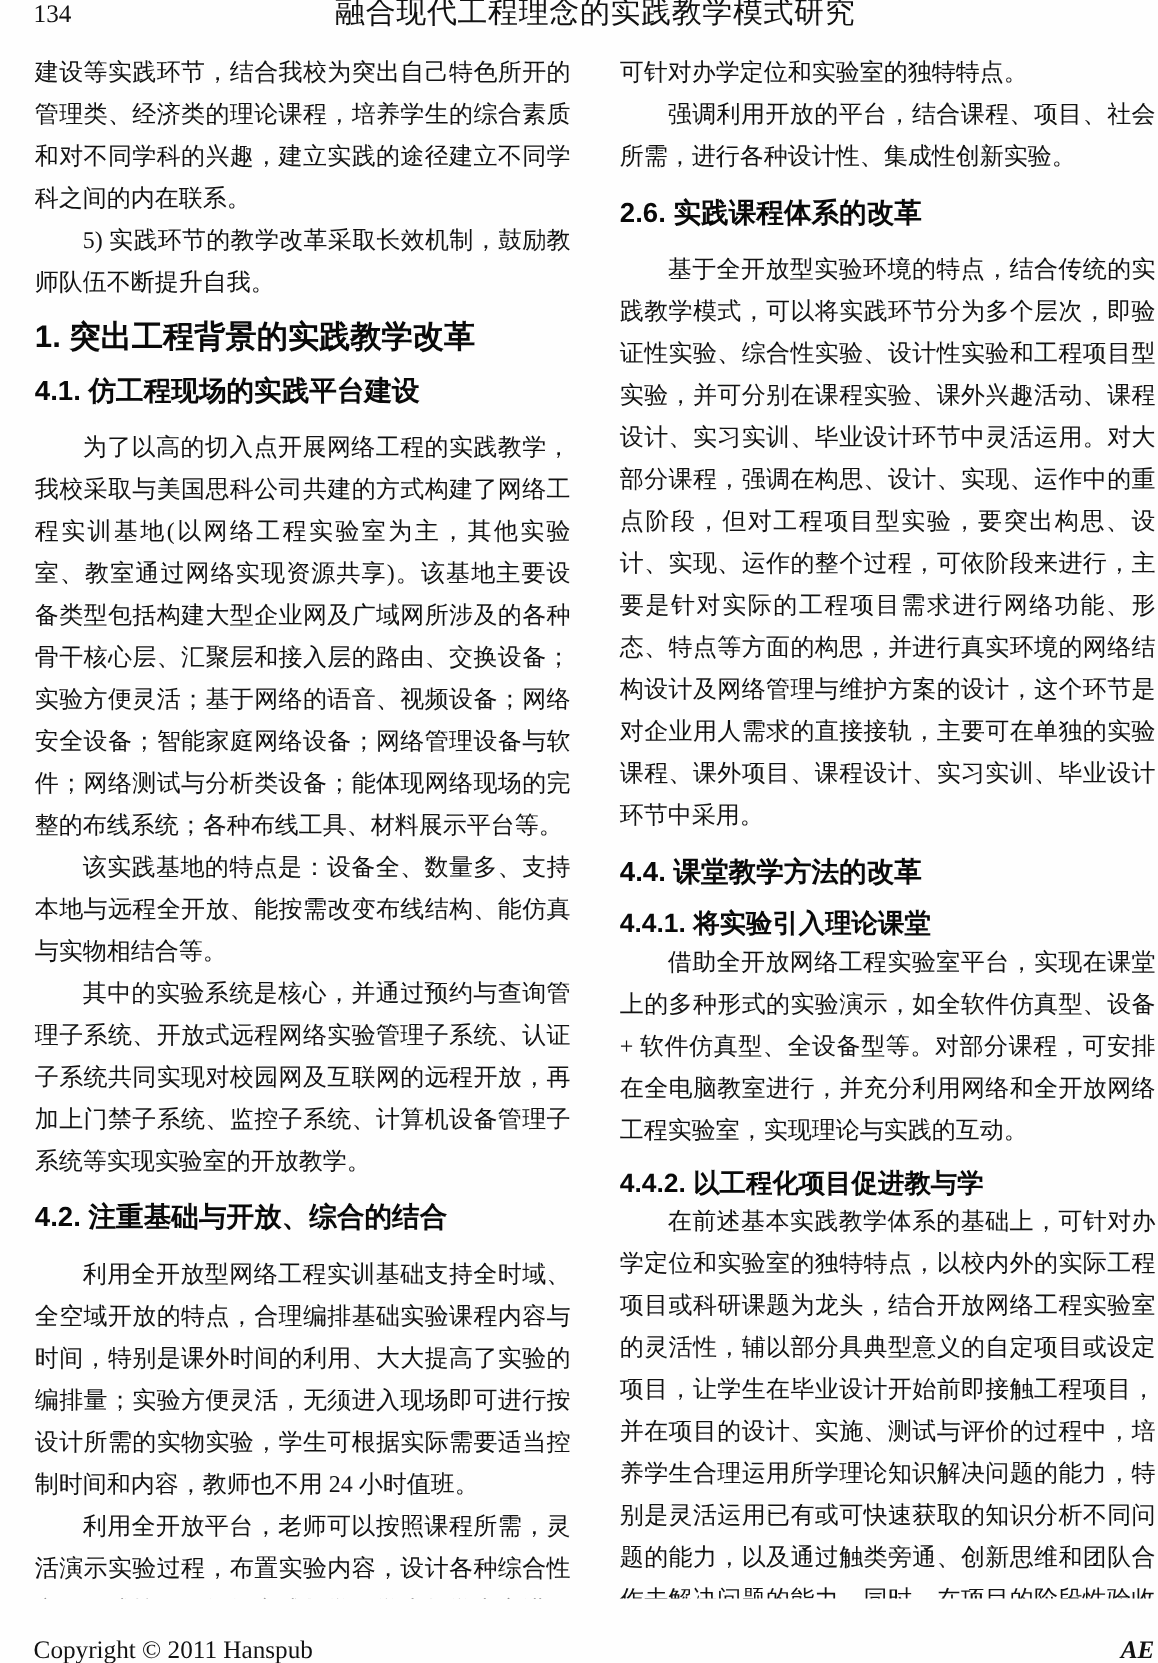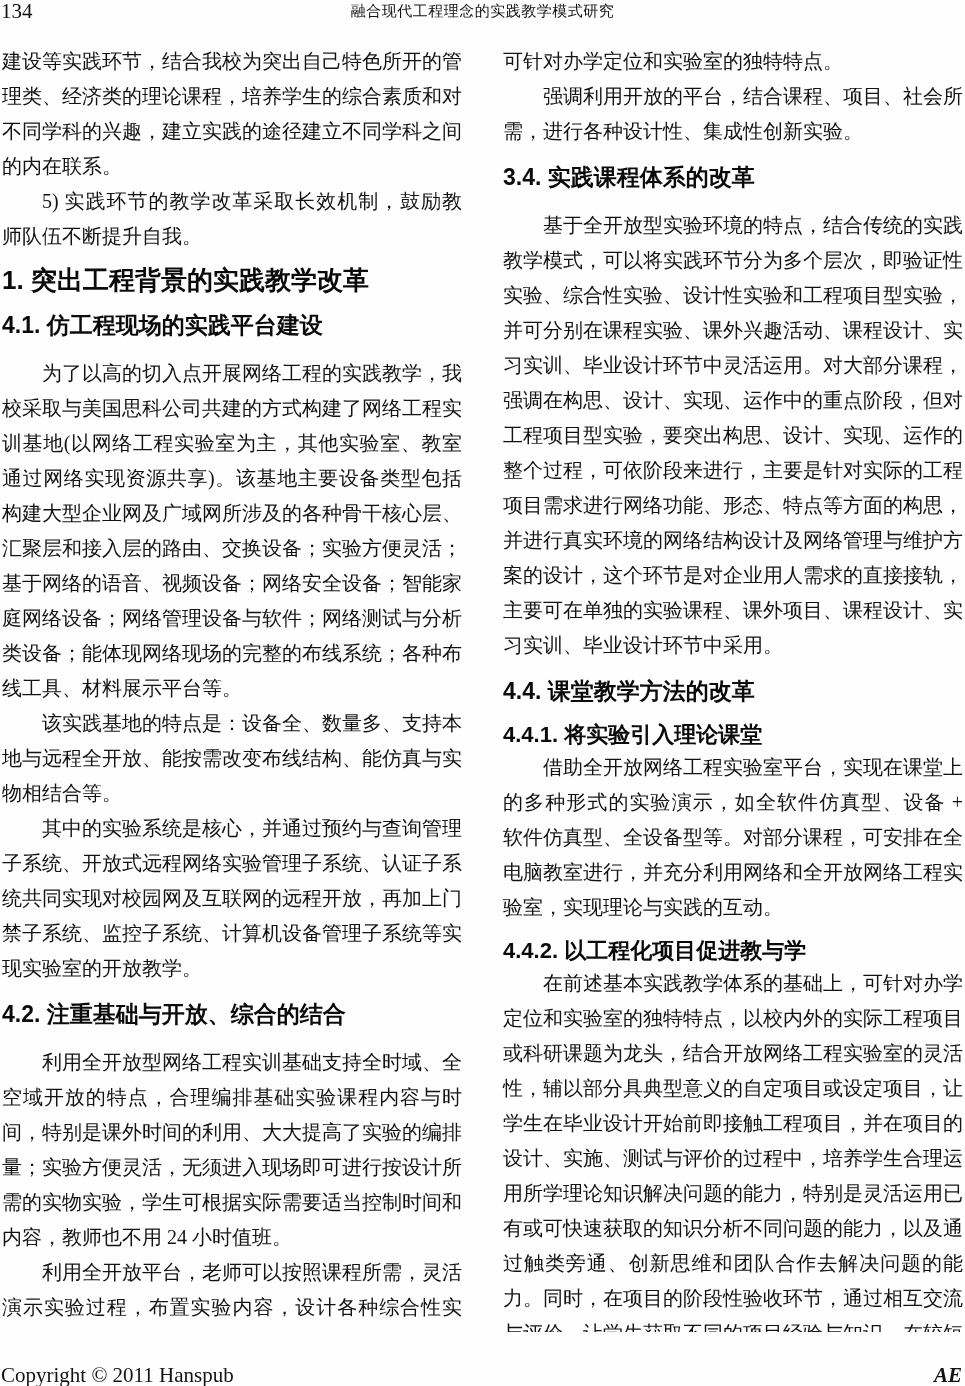--- a/index.html
+++ b/index.html
@@ -5,31 +5,31 @@
 <style>
   html, body { margin: 0; padding: 0; }
   body {
     width: 965px; height: 1386px;
     background: #fefefe;
     color: #121212;
     font-family: "Liberation Serif", "DejaVu Serif", serif;
     position: relative;
     overflow: hidden;
   }
-  .page { position: absolute; inset: 0; }
+  .page { position: absolute; inset: 0; margin-left: 27px; }
 
   
   .header { position: absolute; top: 0; left: 0; right: 0; height: 28px; }
   .page-num {
     position: absolute; left: 1px; top: 0;
     font-size: 21px; line-height: 22px;
   }
   .running-title {
     text-align: center;
-    font-size: 15px; line-height: 22px;
+    font-size: 25px; line-height: 22px;
     letter-spacing: 0.5px;
   }
 
   
   .content {
     position: absolute; top: 44px; left: 2px; right: 2px;
     height: 1288px;
     display: flex; gap: 41px;
     overflow: hidden;
   }
@@ -83,21 +83,21 @@
       <p class="indent">该实践基地的特点是：设备全、数量多、支持本地与远程全开放、能按需改变布线结构、能仿真与实物相结合等。</p>
       <p class="indent">其中的实验系统是核心，并通过预约与查询管理子系统、开放式远程网络实验管理子系统、认证子系统共同实现对校园网及互联网的远程开放，再加上门禁子系统、监控子系统、计算机设备管理子系统等实现实验室的开放教学。</p>
       <div class="sec-h2">4.2. 注重基础与开放、综合的结合</div>
       <p class="indent">利用全开放型网络工程实训基础支持全时域、全空域开放的特点，合理编排基础实验课程内容与时间，特别是课外时间的利用、大大提高了实验的编排量；实验方便灵活，无须进入现场即可进行按设计所需的实物实验，学生可根据实际需要适当控制时间和内容，教师也不用 24 小时值班。</p>
       <p class="indent">利用全开放平台，老师可以按照课程所需，灵活演示实验过程，布置实验内容，设计各种综合性实验，或按项目组织实践教学。学生教学内容进行综合实验，</p>
     </div>
 
     <div class="col">
       <p>可针对办学定位和实验室的独特特点。</p>
       <p class="indent">强调利用开放的平台，结合课程、项目、社会所需，进行各种设计性、集成性创新实验。</p>
-      <div class="sec-h2">3.4. 实践课程体系的改革</div>
+      <div class="sec-h2">2.6. 实践课程体系的改革</div>
       <p class="indent">基于全开放型实验环境的特点，结合传统的实践教学模式，可以将实践环节分为多个层次，即验证性实验、综合性实验、设计性实验和工程项目型实验，并可分别在课程实验、课外兴趣活动、课程设计、实习实训、毕业设计环节中灵活运用。对大部分课程，强调在构思、设计、实现、运作中的重点阶段，但对工程项目型实验，要突出构思、设计、实现、运作的整个过程，可依阶段来进行，主要是针对实际的工程项目需求进行网络功能、形态、特点等方面的构思，并进行真实环境的网络结构设计及网络管理与维护方案的设计，这个环节是对企业用人需求的直接接轨，主要可在单独的实验课程、课外项目、课程设计、实习实训、毕业设计环节中采用。</p>
       <div class="sec-h2">4.4. 课堂教学方法的改革</div>
       <div class="sec-h3">4.4.1. 将实验引入理论课堂</div>
       <p class="indent">借助全开放网络工程实验室平台，实现在课堂上的多种形式的实验演示，如全软件仿真型、设备 + 软件仿真型、全设备型等。对部分课程，可安排在全电脑教室进行，并充分利用网络和全开放网络工程实验室，实现理论与实践的互动。</p>
       <div class="sec-h3">4.4.2. 以工程化项目促进教与学</div>
       <p class="indent">在前述基本实践教学体系的基础上，可针对办学定位和实验室的独特特点，以校内外的实际工程项目或科研课题为龙头，结合开放网络工程实验室的灵活性，辅以部分具典型意义的自定项目或设定项目，让学生在毕业设计开始前即接触工程项目，并在项目的设计、实施、测试与评价的过程中，培养学生合理运用所学理论知识解决问题的能力，特别是灵活运用已有或可快速获取的知识分析不同问题的能力，以及通过触类旁通、创新思维和团队合作去解决问题的能力。同时，在项目的阶段性验收环节，通过相互交流与评价，让学生获取不同的项目经验与知识，在较短的时</p>
     </div>
 
   </div>
 

